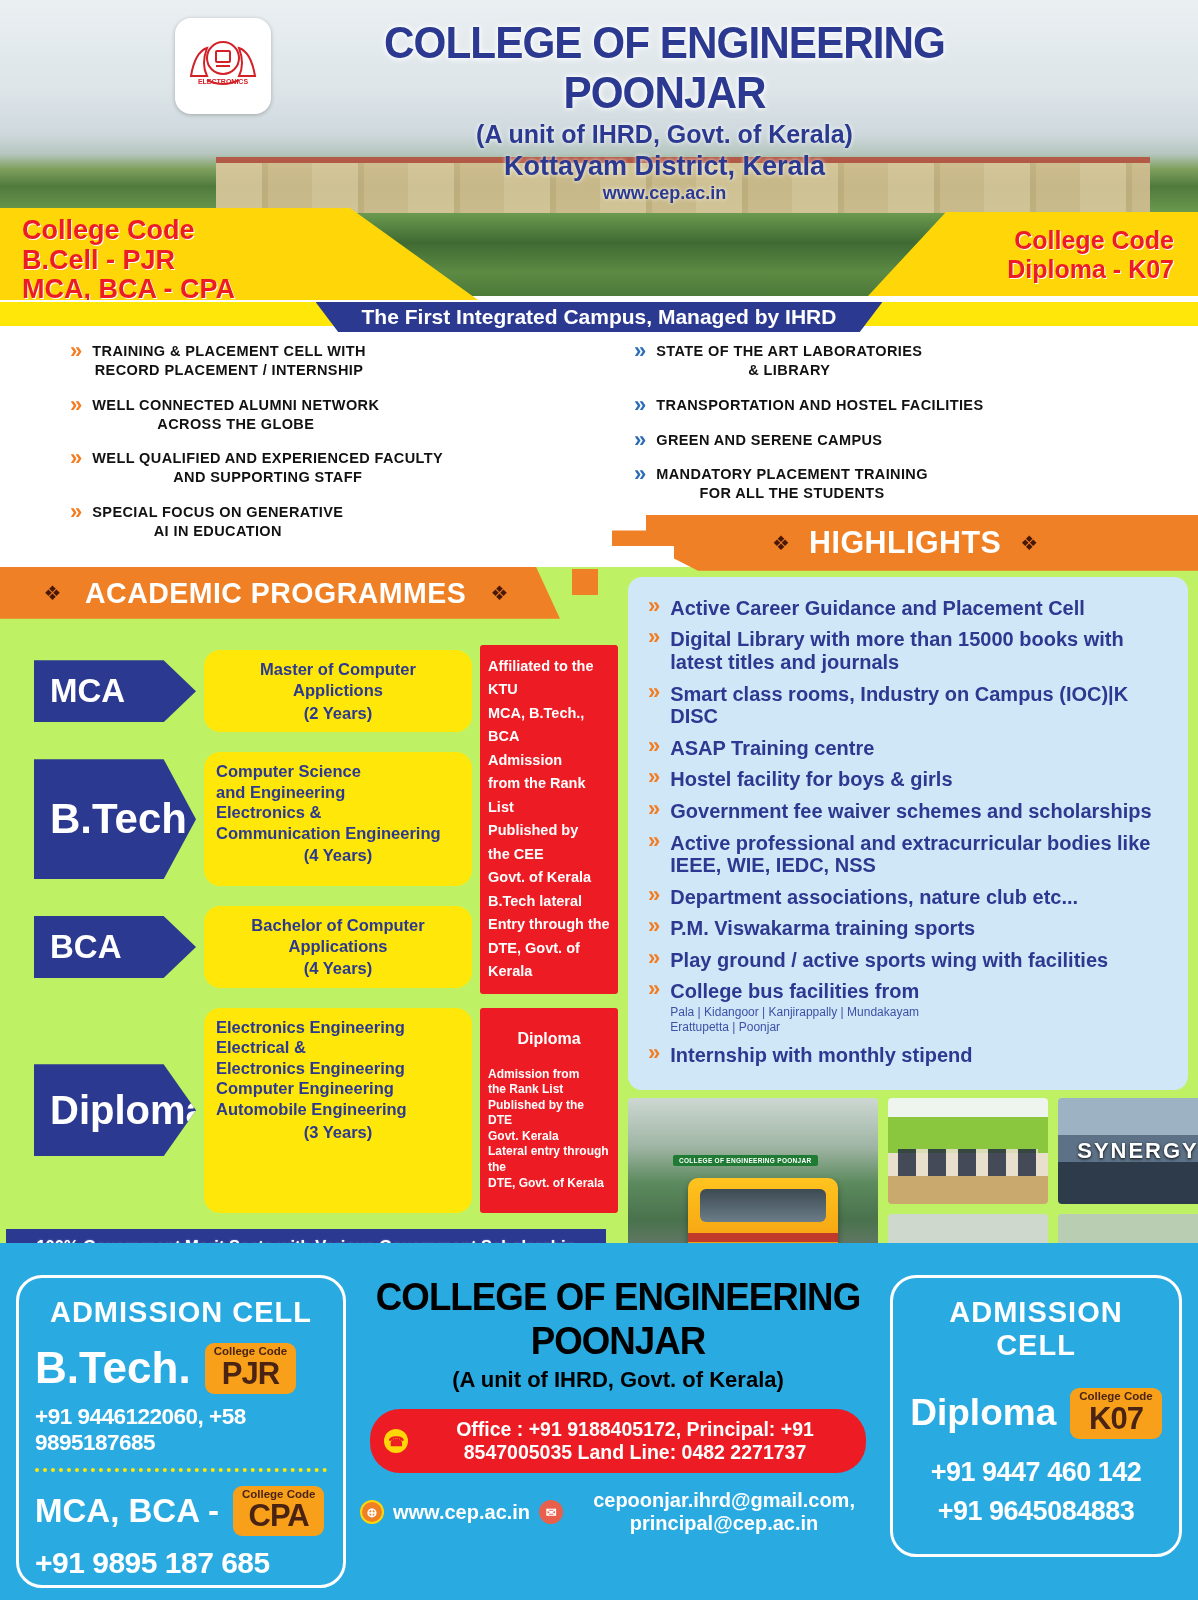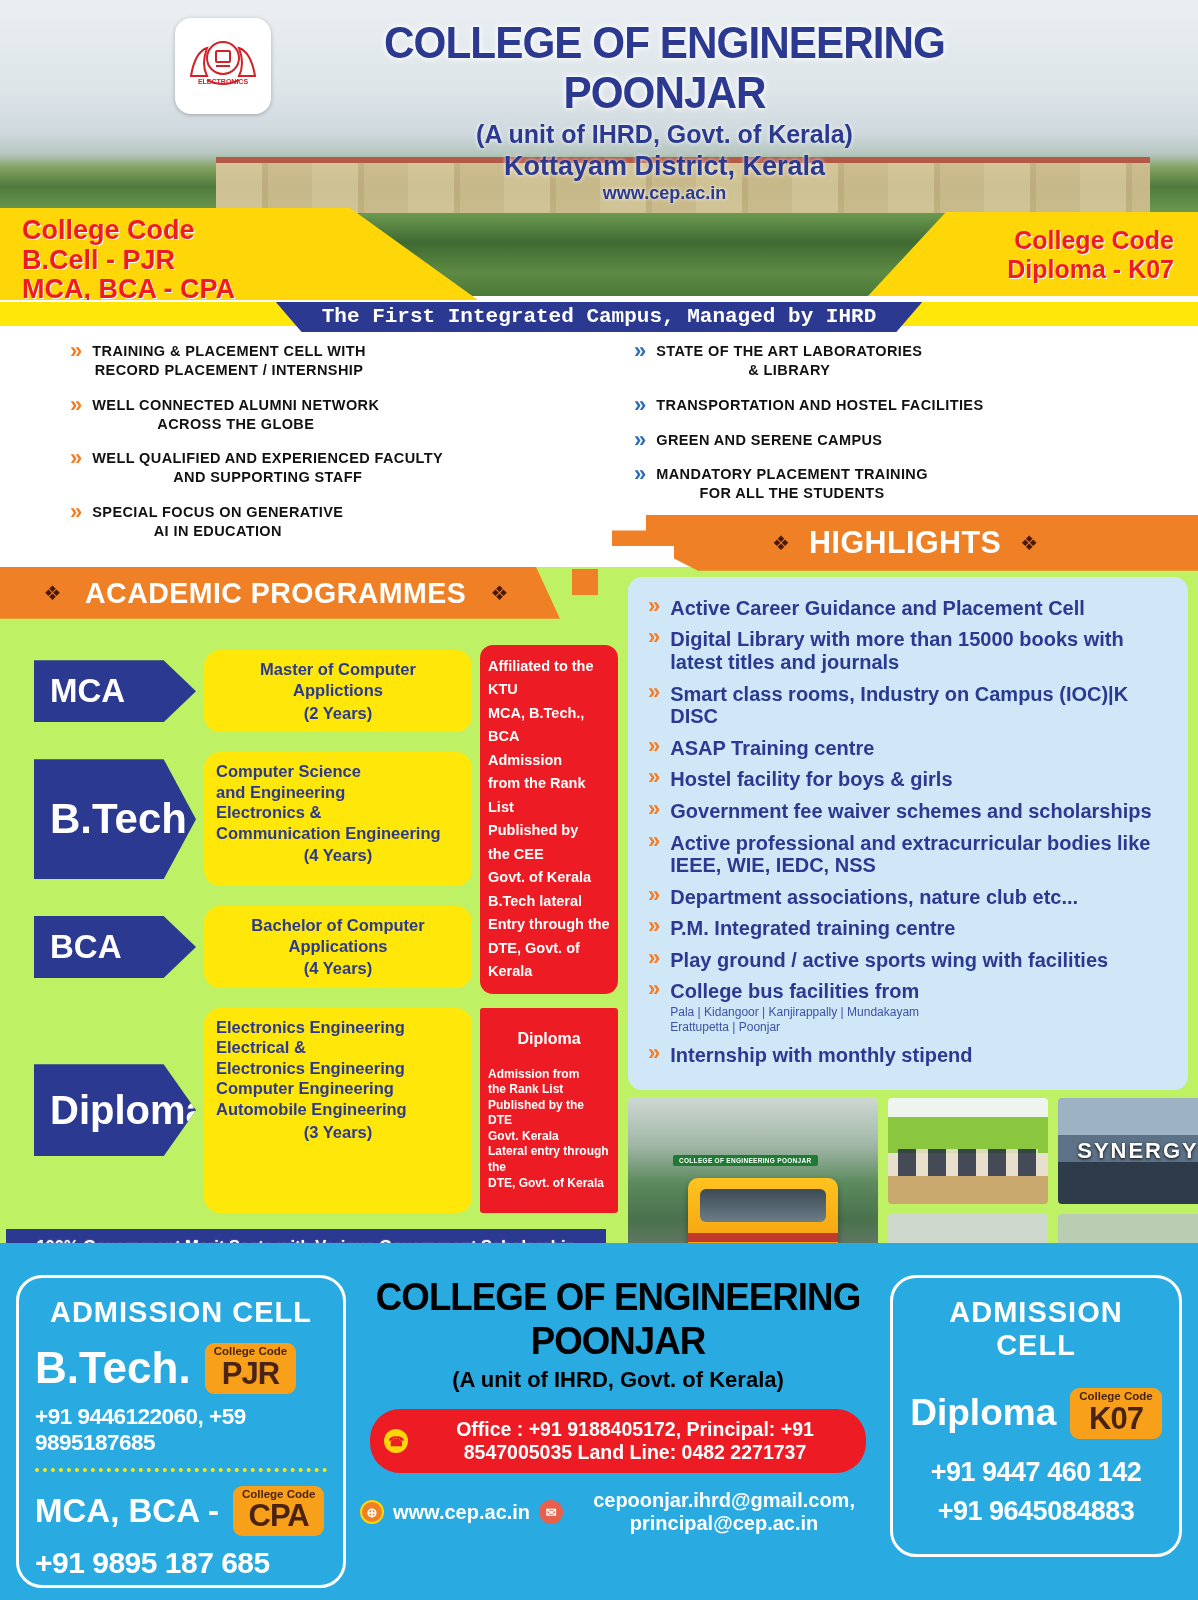--- a/index.html
+++ b/index.html
@@ -18,21 +18,21 @@
   .hero-titles { flex:1; text-align:center; padding-right:140px; }
   .hero-titles h1 { color:#2b3990; font-size:44px; font-weight:bold; letter-spacing:-1px; transform:scaleX(.96); text-shadow:0 0 4px #fff,0 0 8px #fff; }
   .hero-sub1 { color:#2b3990; font-size:25px; font-weight:bold; margin-top:2px; text-shadow:0 0 4px #fff; }
   .hero-sub2 { color:#2b3990; font-size:27px; font-weight:bold; margin-top:2px; text-shadow:0 0 4px #fff; }
   .hero-web  { color:#2b3990; font-size:18px; font-weight:bold; margin-top:1px; text-shadow:0 0 4px #fff; }
 
   .code-box { position:absolute; z-index:3; color:#ed1c24; font-weight:bold; background:#ffd608; }
   .code-left { left:0; top:208px; width:480px; height:92px; clip-path:polygon(0 0,350px 0,478px 100%,0 100%); padding:8px 0 0 22px; font-size:27px; line-height:1.1; text-shadow:1px 1px 0 #fff; }
   .code-right { right:0; top:212px; width:330px; height:84px; clip-path:polygon(78px 0,100% 0,100% 100%,0 100%); padding:14px 24px 0 0; font-size:25px; line-height:1.15; text-align:right; text-shadow:1px 1px 0 #fff; }
 
-  .yellow-strip { position:absolute; left:0; right:0; bottom:-30px; height:24px; background:#ffe70a; z-index:4; display:flex; justify-content:center;font-family:Liberation Mono, monospace; }
+  .yellow-strip { position:absolute; left:0; right:0; bottom:-30px; height:24px; background:#ffe70a; z-index:4; display:flex; justify-content:center; }
   .campus-banner { background:#2b3990; color:#fff; font-size:21px; font-weight:bold; padding:3px 46px 0; height:30px;
     clip-path:polygon(0 0,100% 0,96% 100%,4% 100%); }
 
   
   .features { display:flex; padding:46px 30px 10px 70px; gap:30px; background:#fff; }
   .features ul { list-style:none; flex:1; }
   .features li { display:flex; gap:10px; margin-bottom:16px; }
   .chev { color:#f47b20; font-weight:bold; font-size:22px; line-height:.85; }
   .blue-chev .chev { color:#2b6cb8; }
   .feat-text { font-size:14.5px; font-weight:bold; color:#111; letter-spacing:.4px; white-space:pre-line; line-height:1.3;text-align:center; }
@@ -52,21 +52,21 @@
   .prog-arrow { background:#2b3990; color:#fff; font-weight:bold; display:flex; align-items:center; padding-left:16px;
     clip-path:polygon(0 0,80% 0,100% 50%,80% 100%,0 100%); align-self:center; }
   .arrow-mca,.arrow-bca { height:62px; font-size:33px; }
   .arrow-btech { height:120px; font-size:42px; }
   .arrow-diploma { height:92px; font-size:40px; }
   .prog-box { background:#ffe70a; border-radius:16px; padding:9px 12px; color:#2b3990; font-weight:bold; font-size:16.5px; line-height:1.25; }
   .prog-detail { white-space:pre-line; }
   .box-center .prog-detail { text-align:center; }
   .prog-years { text-align:center; margin-top:2px; }
   .red-box { background:#ed1c24; color:#fff; font-weight:bold; border-radius:3px; }
-  .red-affil { grid-column:3; grid-row:1 / 4; padding:10px 8px; font-size:14.5px; line-height:1.62; white-space:pre-line;border-radius:13px; }
+  .red-affil { grid-column:3; grid-row:1 / 4; padding:10px 8px; font-size:14.5px; line-height:1.62; white-space:pre-line; }
   .red-dip { grid-column:3; grid-row:4; padding:6px 8px; font-size:12px; line-height:1.3; white-space:pre-line; }
   .red-dip-title { text-align:center; font-size:16px; margin-bottom:1px; }
 
   .merit-bar { margin:16px 6px 0 6px; background:#2b3990; color:#fff; text-align:center; font-weight:bold; font-size:16.5px; line-height:1.3; padding:7px 4px; }
   .merit-bar div { text-shadow:0 0 2px rgba(255,255,255,.4); }
 
   .placed-box { position:relative; margin:36px 10px 0 18px; border:2px solid #4b3e92; background:#fff; padding:20px 8px 10px; min-height:188px; }
   .placed-pill { position:absolute; top:-17px; left:50%; transform:translateX(-50%); background:#47150b; color:#fff; font-weight:bold; font-size:21px;
     padding:4px 30px; border-radius:18px; white-space:nowrap; }
   .logo-wall { display:flex; flex-wrap:wrap; justify-content:center; align-items:center; gap:7px 13px; }
@@ -403,21 +403,21 @@
             <li>
             <span class="chev">»</span>
             <div>
               <div class="hl-text">Department associations, nature club etc...</div>
 
             </div>
           </li>
             <li>
             <span class="chev">»</span>
             <div>
-              <div class="hl-text">P.M. Integrated training centre</div>
+              <div class="hl-text">P.M. Viswakarma training sports</div>
 
             </div>
           </li>
             <li>
             <span class="chev">»</span>
             <div>
               <div class="hl-text">Play ground / active sports wing with facilities</div>
 
             </div>
           </li>
@@ -463,21 +463,21 @@
 
     <div class="cell-panel cell-left">
       <div class="cell-head">ADMISSION CELL</div>
       <div class="cell-row">
         <span class="big-label">B.Tech.</span>
         <span class="code-badge">
           <div class="cb-top">College Code</div>
           <div class="cb-code">PJR</div>
         </span>
       </div>
-      <div class="cell-phones">+91 9446122060, +59 9895187685</div>
+      <div class="cell-phones">+91 9446122060, +58 9895187685</div>
       <div class="dotted-sep"></div>
       <div class="cell-row">
         <span class="mid-label">MCA, BCA -</span>
         <span class="code-badge">
           <div class="cb-top">College Code</div>
           <div class="cb-code">CPA</div>
         </span>
       </div>
       <div class="cell-phones" style="font-size:30px;">+91 9895 187 685</div>
     </div>

